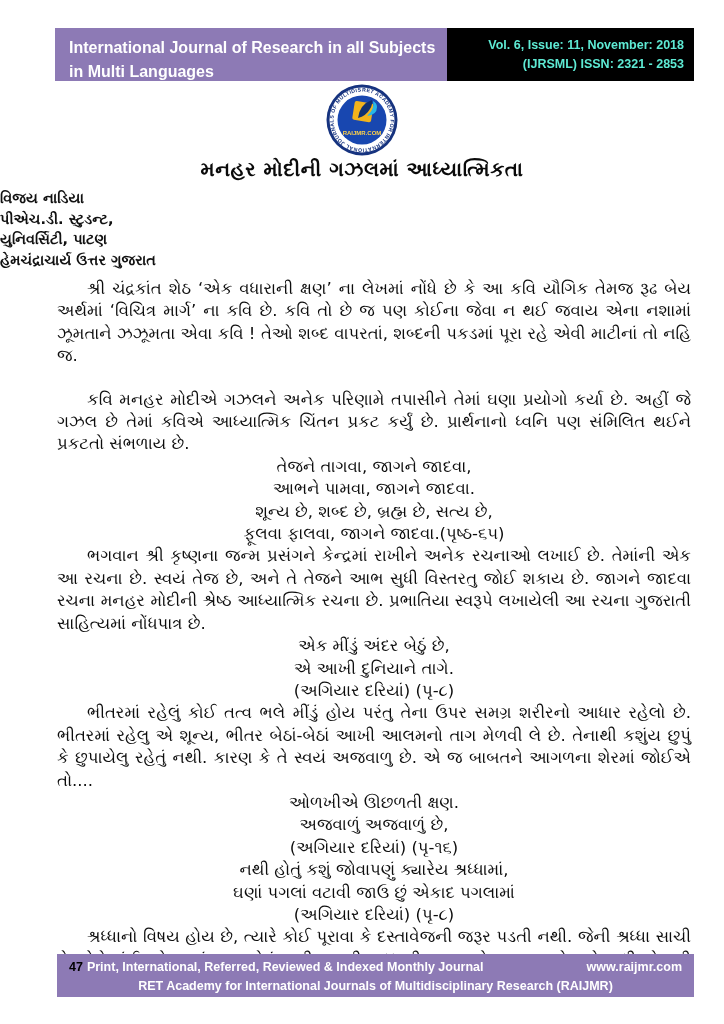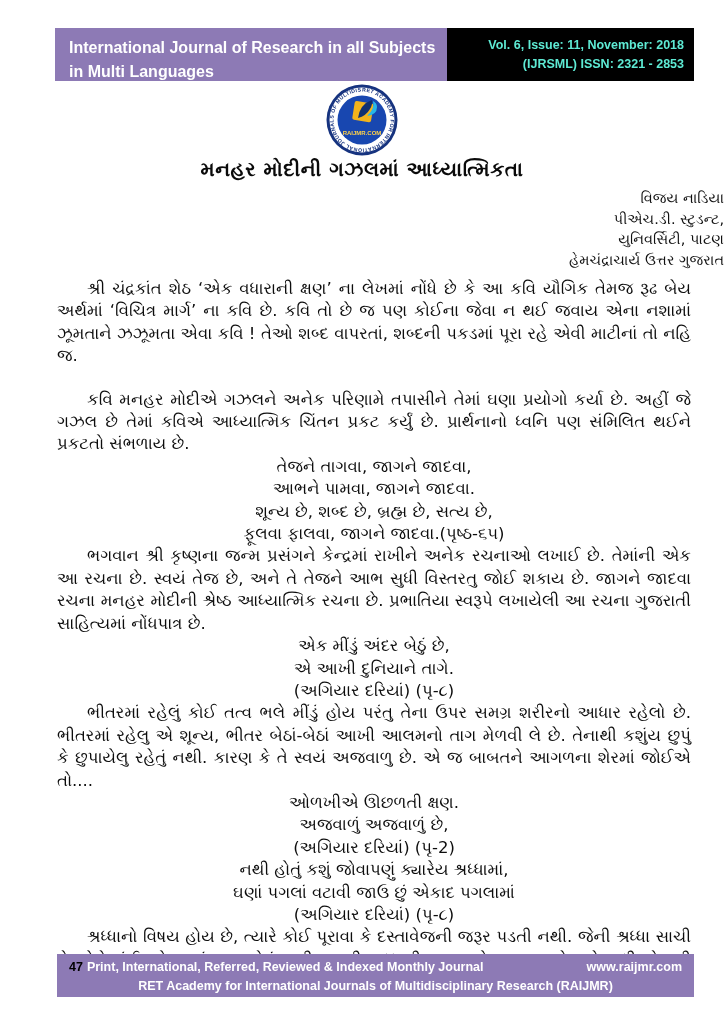--- a/index.html
+++ b/index.html
@@ -30,22 +30,22 @@
   .logo-wrap{
     position:absolute;top:84px;left:50%;transform:translateX(-50%);
     width:72px;height:72px;
   }
   
   .article-title{
     position:absolute;top:157px;left:0;right:0;text-align:center;
     font-size:20px;font-weight:bold;color:#0a0a0a;letter-spacing:.5px;
   }
   .authors{
-    position:absolute;top:188px;left:0;right:0;text-align:right;
-    font-size:14.5px;font-weight:normal;color:#111;line-height:20.5px;
+    position:absolute;top:188px;left:0;right:0;text-align:left;
+    font-size:14.5px;font-weight:bold;color:#111;line-height:20.5px;
   }
   
   .content{
     position:absolute;top:278px;left:57px;right:33px;
     font-size:16.5px;line-height:22.4px;color:#0d0d0d;
     text-align:justify;
   }
   .para{margin:0;text-indent:30px;}
   .para.gap-top{margin-top:21px;}
   .verse{text-align:center;text-indent:0;}
@@ -119,21 +119,21 @@
     <p class="para">ભગવાન શ્રી કૃષ્ણના જન્મ પ્રસંગને કેન્દ્રમાં રાખીને અનેક રચનાઓ લખાઈ છે. તેમાંની એક આ રચના છે. સ્વયં તેજ છે, અને તે તેજને આભ સુધી વિસ્તરતુ જોઈ શકાય છે. જાગને જાદવા રચના મનહર મોદીની શ્રેષ્ઠ આધ્યાત્મિક રચના છે. પ્રભાતિયા સ્વરૂપે લખાયેલી આ રચના ગુજરાતી સાહિત્યમાં નોંધપાત્ર છે.</p>
     <div class="verse">
       <div class="verse-line">એક મીંડું અંદર બેઠું છે,</div>
       <div class="verse-line">એ આખી દુનિયાને તાગે.</div>
       <div class="verse-line">(અગિયાર દરિયાં) (પૃ-૮)</div>
     </div>
     <p class="para">ભીતરમાં રહેલું કોઈ તત્વ ભલે મીંડું હોય પરંતુ તેના ઉપર સમગ્ર શરીરનો આધાર રહેલો છે. ભીતરમાં રહેલુ એ શૂન્ય, ભીતર બેઠાં-બેઠાં આખી આલમનો તાગ મેળવી લે છે. તેનાથી કશુંય છુપું કે છુપાયેલુ રહેતું નથી. કારણ કે તે સ્વયં અજવાળુ છે. એ જ બાબતને આગળના શેરમાં જોઈએ તો....</p>
     <div class="verse">
       <div class="verse-line">ઓળખીએ ઊછળતી ક્ષણ.</div>
       <div class="verse-line">અજવાળું અજવાળું છે,</div>
-      <div class="verse-line">(અગિયાર દરિયાં) (પૃ-2)</div>
+      <div class="verse-line">(અગિયાર દરિયાં) (પૃ-૧૬)</div>
     </div>
     <div class="verse">
       <div class="verse-line">નથી હોતું કશું જોવાપણું ક્યારેય શ્રધ્ધામાં,</div>
       <div class="verse-line">ઘણાં પગલાં વટાવી જાઉ છું એકાદ પગલામાં</div>
       <div class="verse-line">(અગિયાર દરિયાં) (પૃ-૮)</div>
     </div>
     <p class="para">શ્રધ્ધાનો વિષય હોય છે, ત્યારે કોઈ પૂરાવા કે દસ્તાવેજની જરૂર પડતી નથી. જેની શ્રધ્ધા સાચી છે, તેને કંઈ જોવાપણું પણ હોતું નથી. સાચી શ્રધ્ધાથી જીવનારો માણસ જોજનો સુધી પોતાની વિકાસગાથા લઈ જઈ શકે છે. માત્ર એકાદ ડગલું ભરે છે ને ઘણાં બધાં ડગલાં ભરાઈ જાય છે.</p>
   </div>
 
   <div class="footer">

